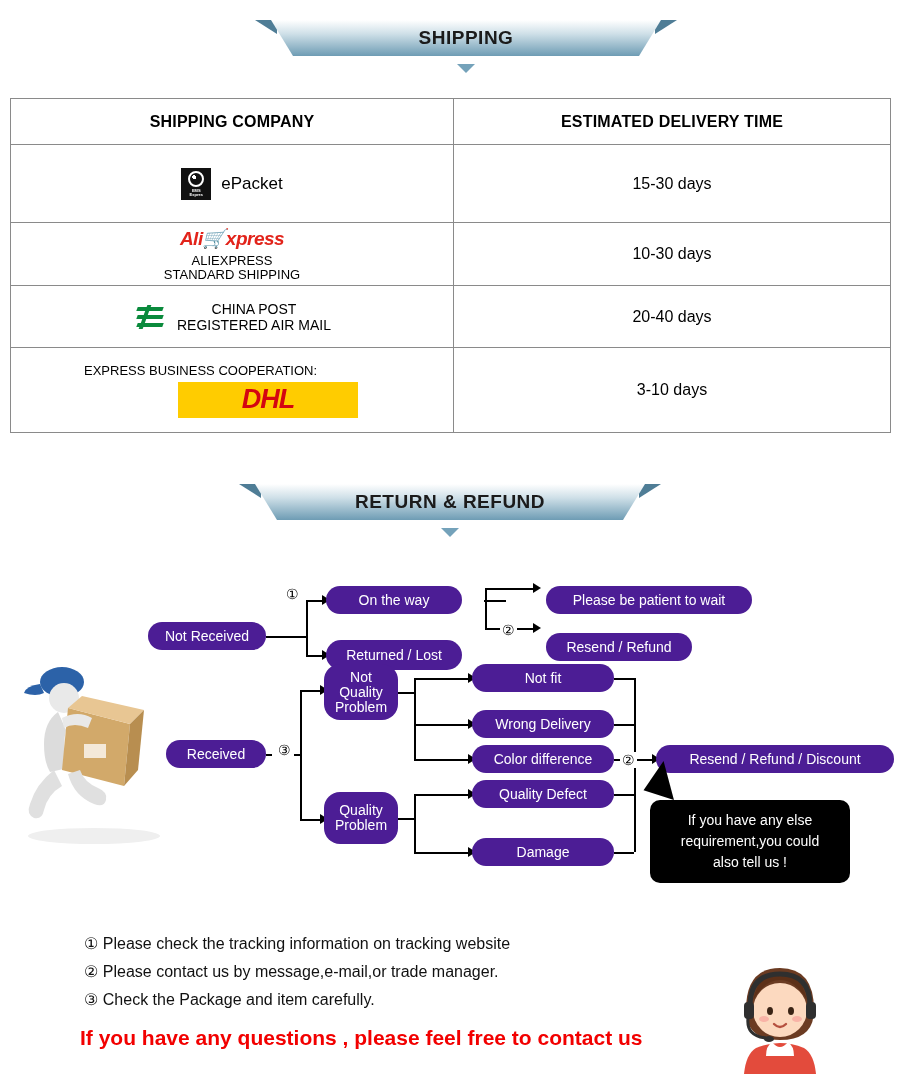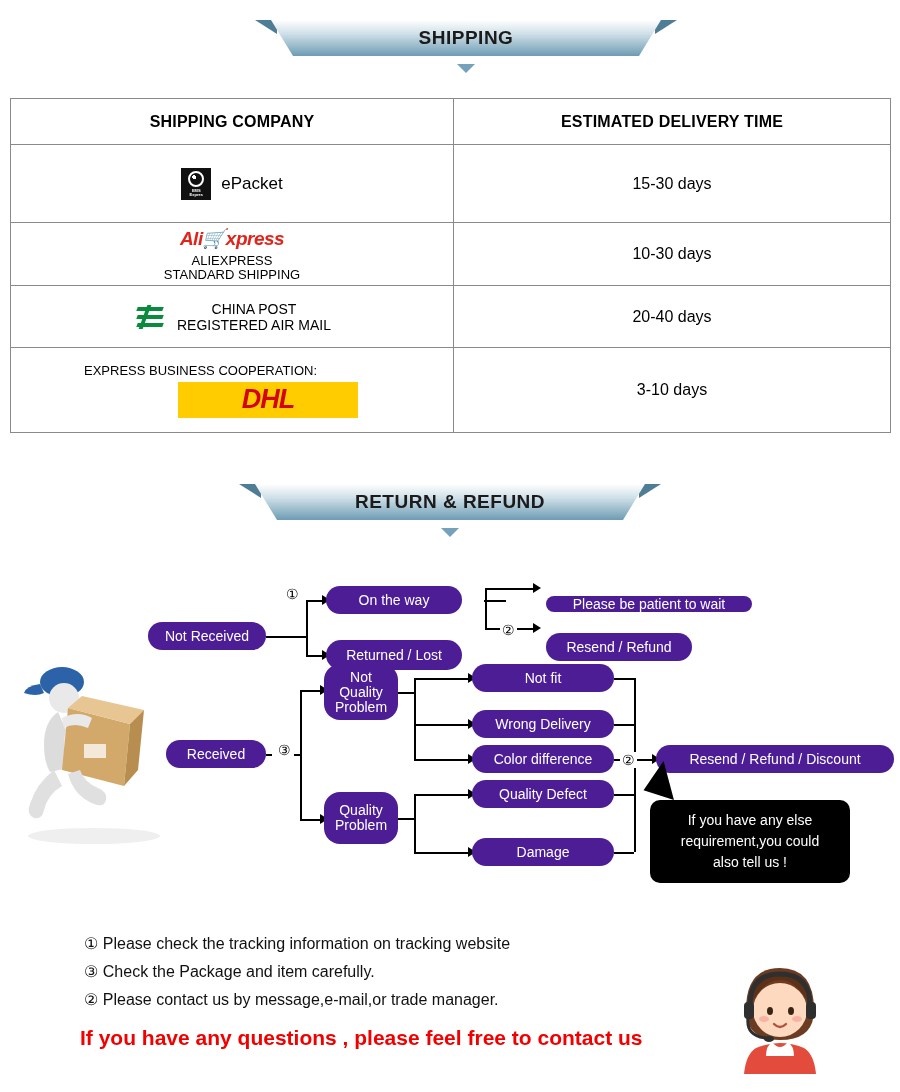--- a/index.html
+++ b/index.html
@@ -304,21 +304,21 @@
     <div class="line hline" style="left:484px; top:40px; width:22px;"></div>
     <div class="line vline" style="left:484px; top:40px; height:0;"></div>
     <div class="line vline" style="left:485px; top:28px; height:40px;"></div>
     <div class="line hline" style="left:485px; top:28px; width:50px;"></div>
     <div class="arrowhead" style="left:533px; top:23px;"></div>
     <div class="line hline" style="left:485px; top:68px; width:50px;"></div>
     <div class="arrowhead" style="left:533px; top:63px;"></div>
 
     <div class="num" style="left:500px; top:62px; background:#fff; padding:0 2px;">②</div>
 
-    <div class="pill" style="left:546px; top:36px; width:206px; height:16px;">Please be patient to wait</div>
+    <div class="pill" style="left:546px; top:26px; width:206px; height:28px;">Please be patient to wait</div>
     <div class="pill" style="left:546px; top:73px; width:146px; height:28px;">Resend / Refund</div>
 
     <div class="pill" style="left:166px; top:180px; width:100px; height:28px;">Received</div>
     <div class="num" style="left:278px; top:182px;">③</div>
 
     <div class="line hline" style="left:266px; top:194px; width:6px;"></div>
     <div class="line vline" style="left:300px; top:130px; height:130px;"></div>
     <div class="line hline" style="left:294px; top:194px; width:8px;"></div>
     <div class="line hline" style="left:300px; top:130px; width:22px;"></div>
     <div class="arrowhead" style="left:320px; top:125px;"></div>
@@ -372,22 +372,22 @@
     <div class="bubble-tail" style="left:648px; top:202px;"></div>
     <div class="bubble" style="left:650px; top:240px; width:200px;">
       <div>If you have any else</div>
       <div>requirement,you could</div>
       <div>also tell us !</div>
     </div>
   </div>
 
   <div class="notes">
     <div>① Please check the tracking information on tracking website</div>
+    <div>② Please contact us by message,e-mail,or trade manager.</div>
     <div>③ Check the Package and item carefully.</div>
-    <div>② Please contact us by message,e-mail,or trade manager.</div>
   </div>
 
   <svg style="position:absolute;left:726px;top:956px;" width="108" height="118" viewBox="0 0 108 118">
     <path d="M20 54 q0 -42 34 -42 q34 0 34 42 q0 30 -34 30 q-34 0 -34 -30z" fill="#6b3b22"></path>
     <circle cx="54" cy="54" r="27" fill="#fcd9bf"></circle>
     <path d="M27 44 q12 -20 27 -20 q15 0 27 20 q-6 -28 -27 -28 q-21 0 -27 28z" fill="#5d3018"></path>
     <ellipse cx="44" cy="55" rx="3" ry="4" fill="#3a2415"></ellipse>
     <ellipse cx="65" cy="55" rx="3" ry="4" fill="#3a2415"></ellipse>
     <ellipse cx="38" cy="63" rx="5" ry="3" fill="#f7a9a0" opacity=".8"></ellipse>
     <ellipse cx="71" cy="63" rx="5" ry="3" fill="#f7a9a0" opacity=".8"></ellipse>

